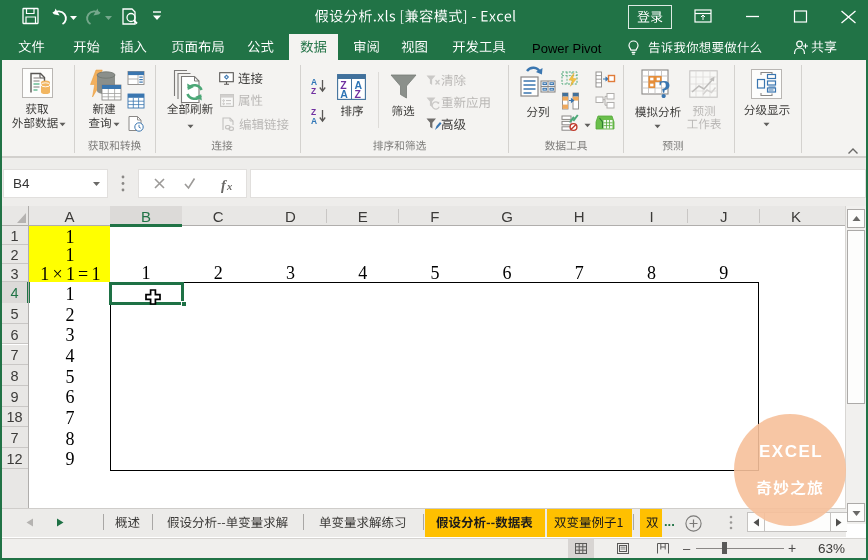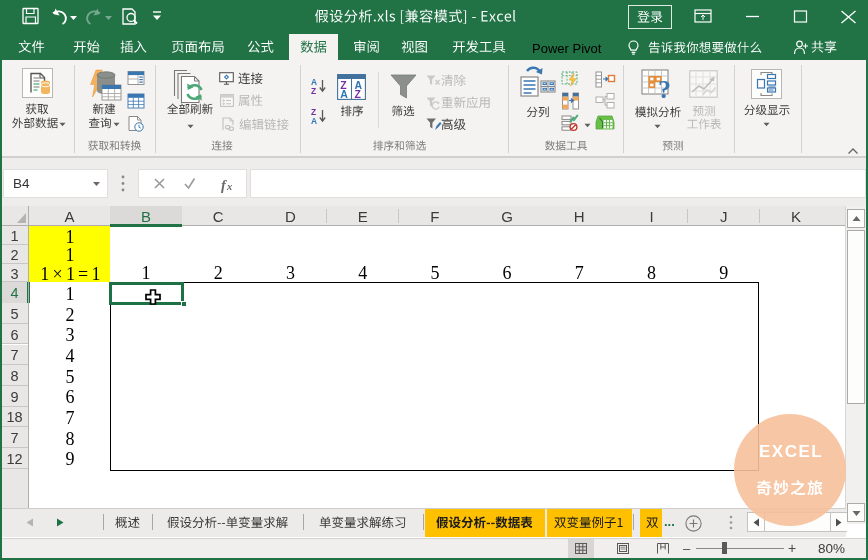--- a/index.html
+++ b/index.html
@@ -939,21 +939,21 @@
 <svg style="position:absolute;left:657px;top:543px" width="12" height="11" viewBox="0 0 12 11">
 <g stroke="#5a5958" stroke-width="1" fill="none">
 <path d="M0.5 10.5 V0.5 H11.5 V10.5"></path>
 <path d="M3.8 0.5 v6 M8.2 0.5 v6 M3.8 4 h4.4"></path>
 </g>
   </svg>
 <div style="position:absolute;left:683px;top:542px;font:13px 'Liberation Sans', sans-serif;color:#4a4948;line-height:1;white-space:pre;">–</div>
 <div style="position:absolute;left:696px;top:547.5px;width:88px;height:1px;background:#8a8886;"></div>
 <div style="position:absolute;left:722px;top:542px;width:5px;height:12px;background:#5a5958;"></div>
 <div style="position:absolute;left:788px;top:540.5px;font:14px 'Liberation Sans', sans-serif;color:#4a4948;line-height:1;white-space:pre;">+</div>
-<div style="position:absolute;left:818px;top:542px;font:13.5px 'Liberation Sans', sans-serif;color:#3c3b39;line-height:1;white-space:pre;">80%</div>
+<div style="position:absolute;left:818px;top:542px;font:13.5px 'Liberation Sans', sans-serif;color:#3c3b39;line-height:1;white-space:pre;">63%</div>
 <div style="position:absolute;left:0px;top:0px;width:2px;height:560px;background:#217346;"></div>
 <div style="position:absolute;left:866px;top:0px;width:2px;height:560px;background:#217346;"></div>
 <div style="position:absolute;left:0px;top:558px;width:868px;height:2px;background:#217346;"></div>
 <div style="position:absolute;left:734px;top:414px;width:112px;height:112px;border-radius:50%;
 background:#f6c09a;opacity:0.9;"></div>
 <div style="position:absolute;left:759px;top:443px;font:bold 17px 'Liberation Sans', sans-serif;color:#fff;line-height:1;white-space:pre;letter-spacing:1.5px;">EXCEL</div>
 <svg style="position:absolute;left:756.0px;top:480.6px" width="70" height="18" viewBox="0 -12.80 70 17.92">
     <g fill="#ffffff">
       <use href="#g112" transform="translate(0.0,0) scale(0.1600,-0.1600)"></use>
       <use href="#g113" transform="translate(17.0,0) scale(0.1600,-0.1600)"></use>

